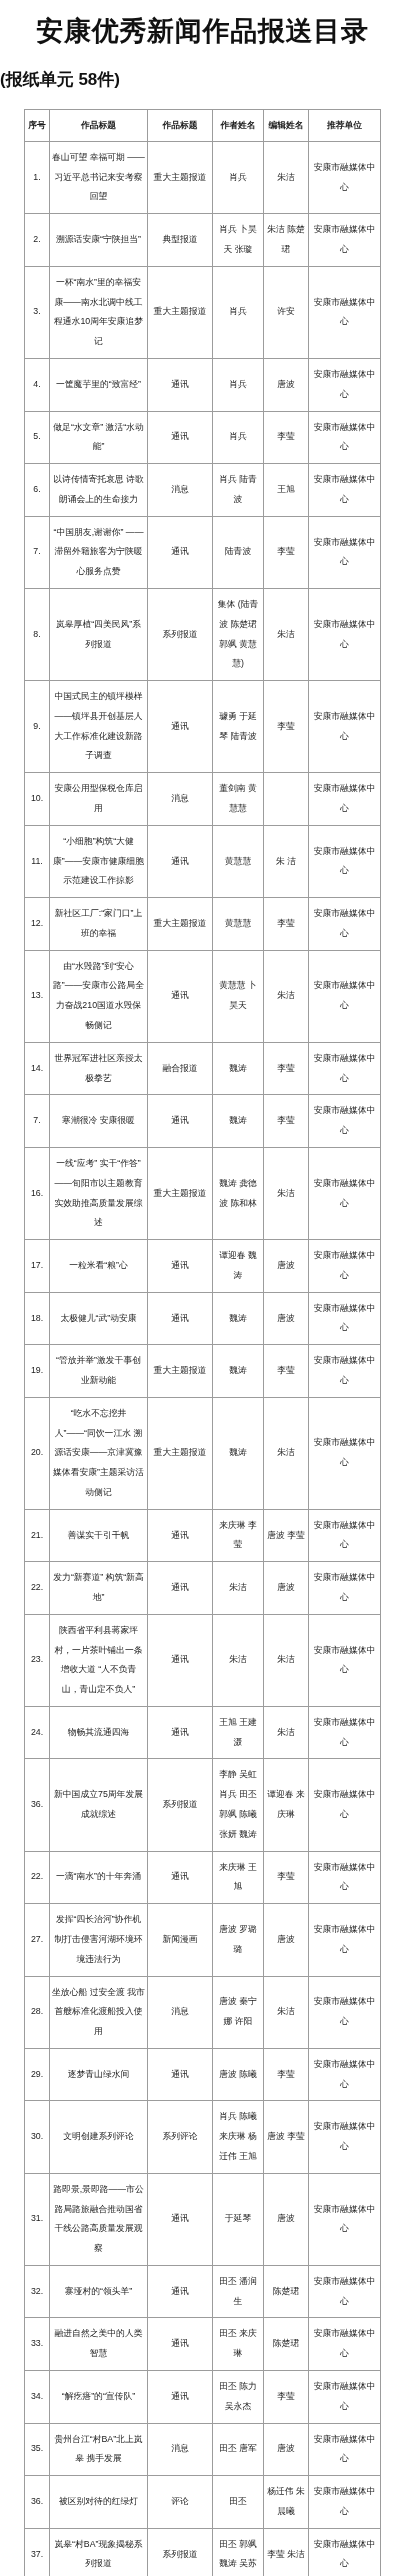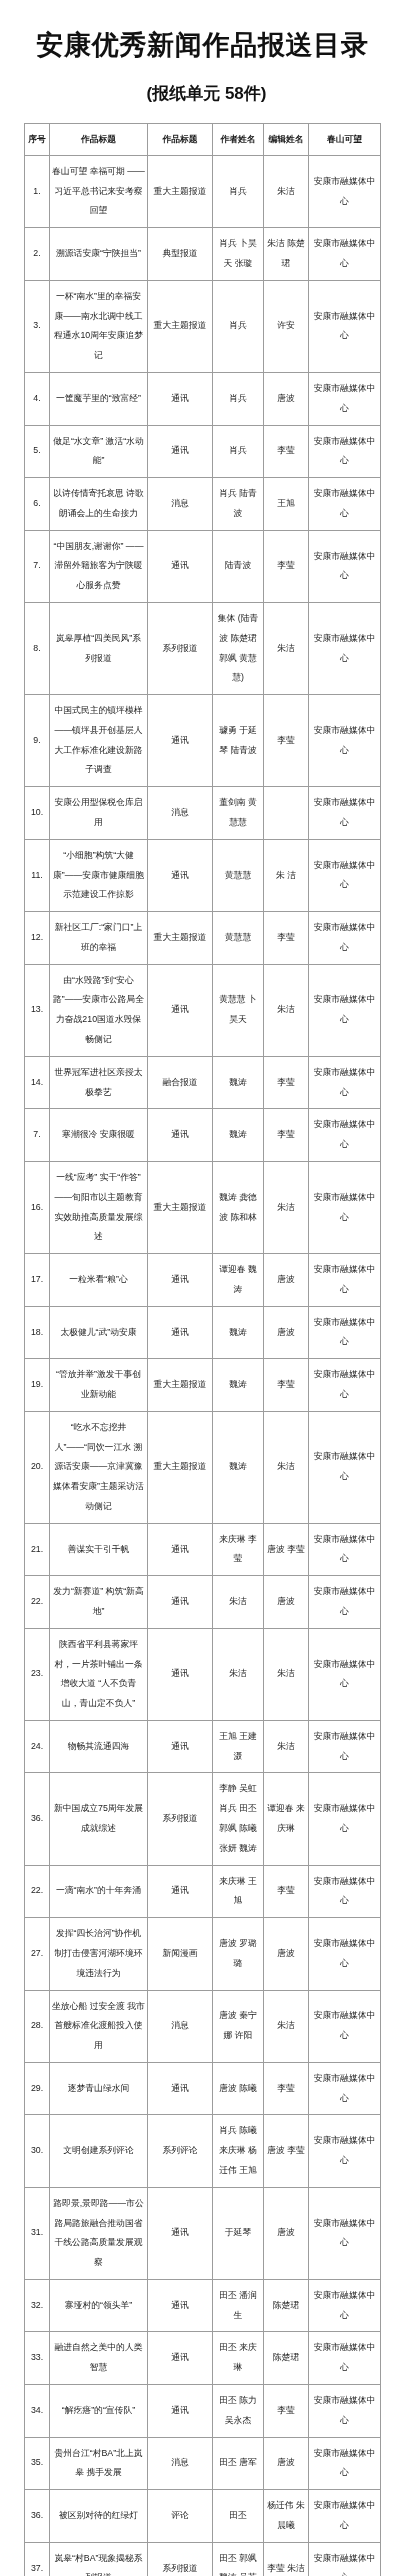--- a/index.html
+++ b/index.html
@@ -3,31 +3,29 @@
 <meta charset="utf-8">
 <style>
   html,body{margin:0;padding:0;background:#ffffff;}
   body{font-family:"Liberation Sans","DejaVu Sans",sans-serif;color:#1c1c1c;}
   .doc{width:405px;margin:0 auto;background:#fff;}
   .doc-title{
     text-align:center;
     font-size:27px;
     font-weight:700;
     letter-spacing:0.7px;
-    padding-top:27px;
+    padding-top:13px;
     margin:0 0 4px 0;
     color:#111;
   }
   .doc-subtitle{
-    text-align:center;
     font-size:17px;
     font-weight:700;
     margin:19px 0 17.6px 0;
     color:#111;
-    padding-left:8px;
   }
   table.report{
     border-collapse:collapse;
     table-layout:fixed;
     width:357px;
     margin:0 auto 16px auto;
   }
   table.report col.c-no{width:25px;}
   table.report col.c-title{width:98px;}
   table.report col.c-cat{width:65px;}
@@ -67,21 +65,21 @@
         <col class="c-ed">
         <col class="c-unit">
     </colgroup>
     <thead>
       <tr>
           <th>序号</th>
           <th>作品标题</th>
           <th>作品标题</th>
           <th>作者姓名</th>
           <th>编辑姓名</th>
-          <th>春山可望</th>
+          <th>推荐单位</th>
         </tr>
     </thead>
     <tbody>
         <tr>
           <td>1.</td>
           <td>春山可望 幸福可期 ——习近平总书记来安考察回望</td>
           <td>重大主题报道</td>
           <td>肖兵</td>
           <td>朱洁</td>
           <td>安康市融媒体中心</td>

